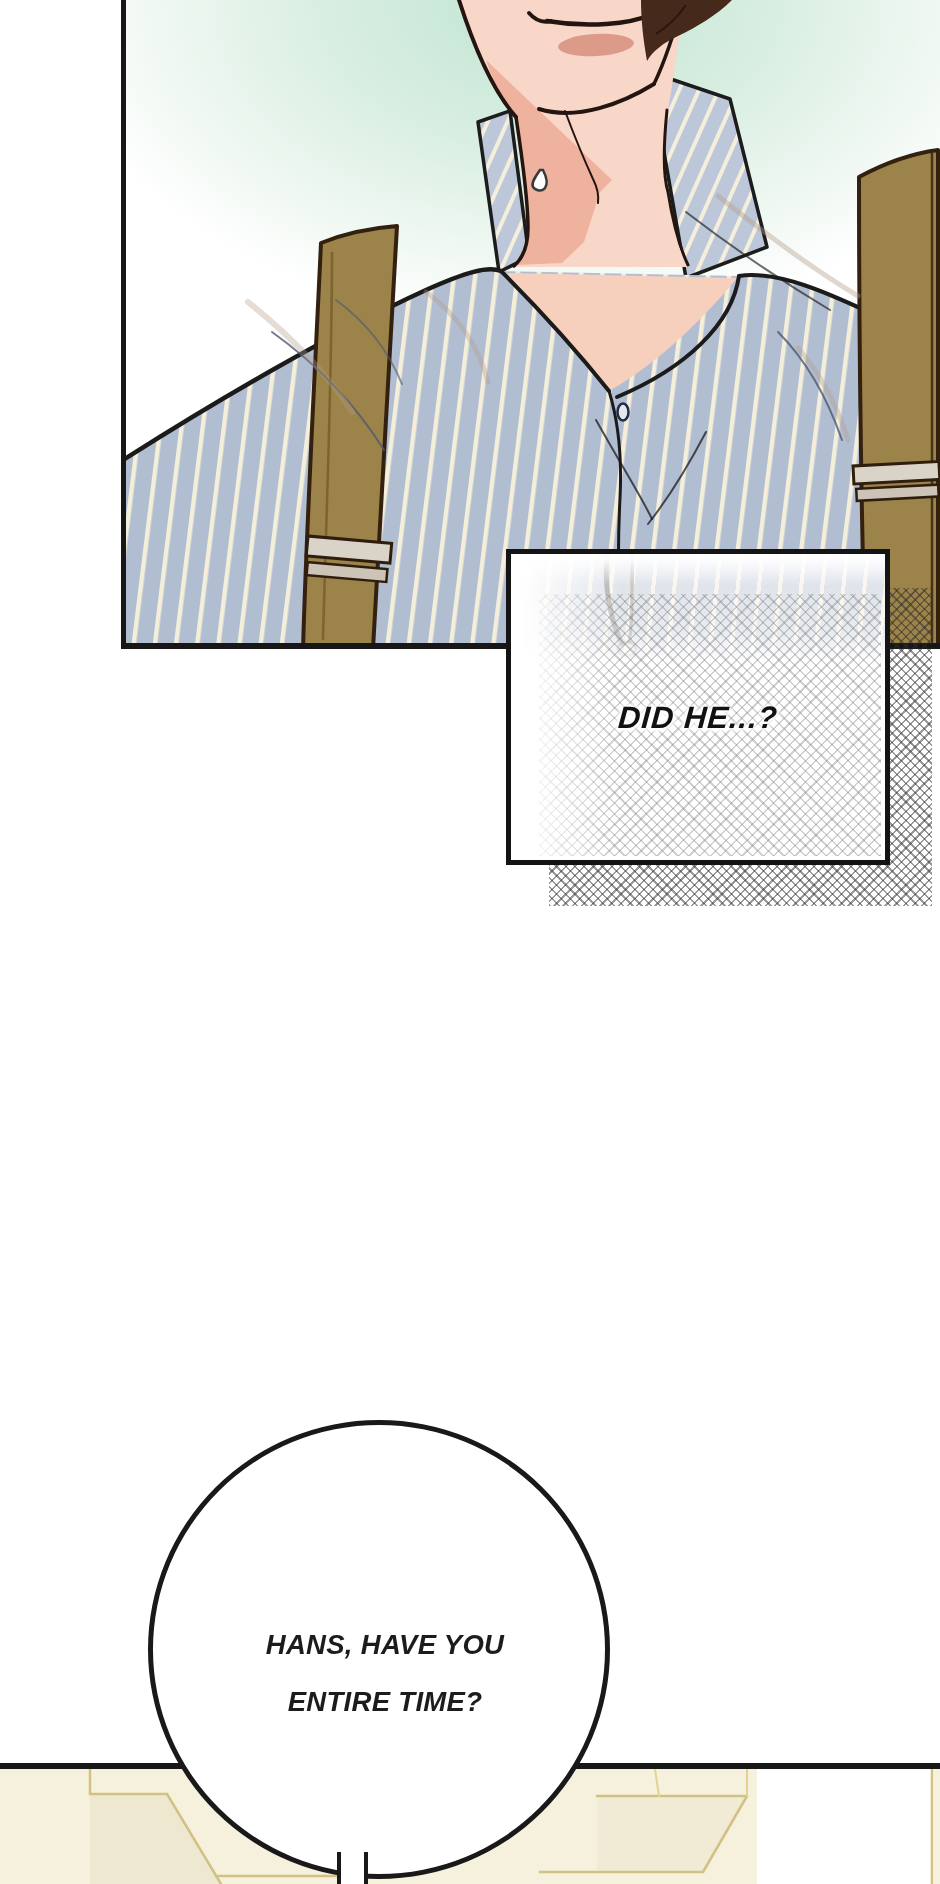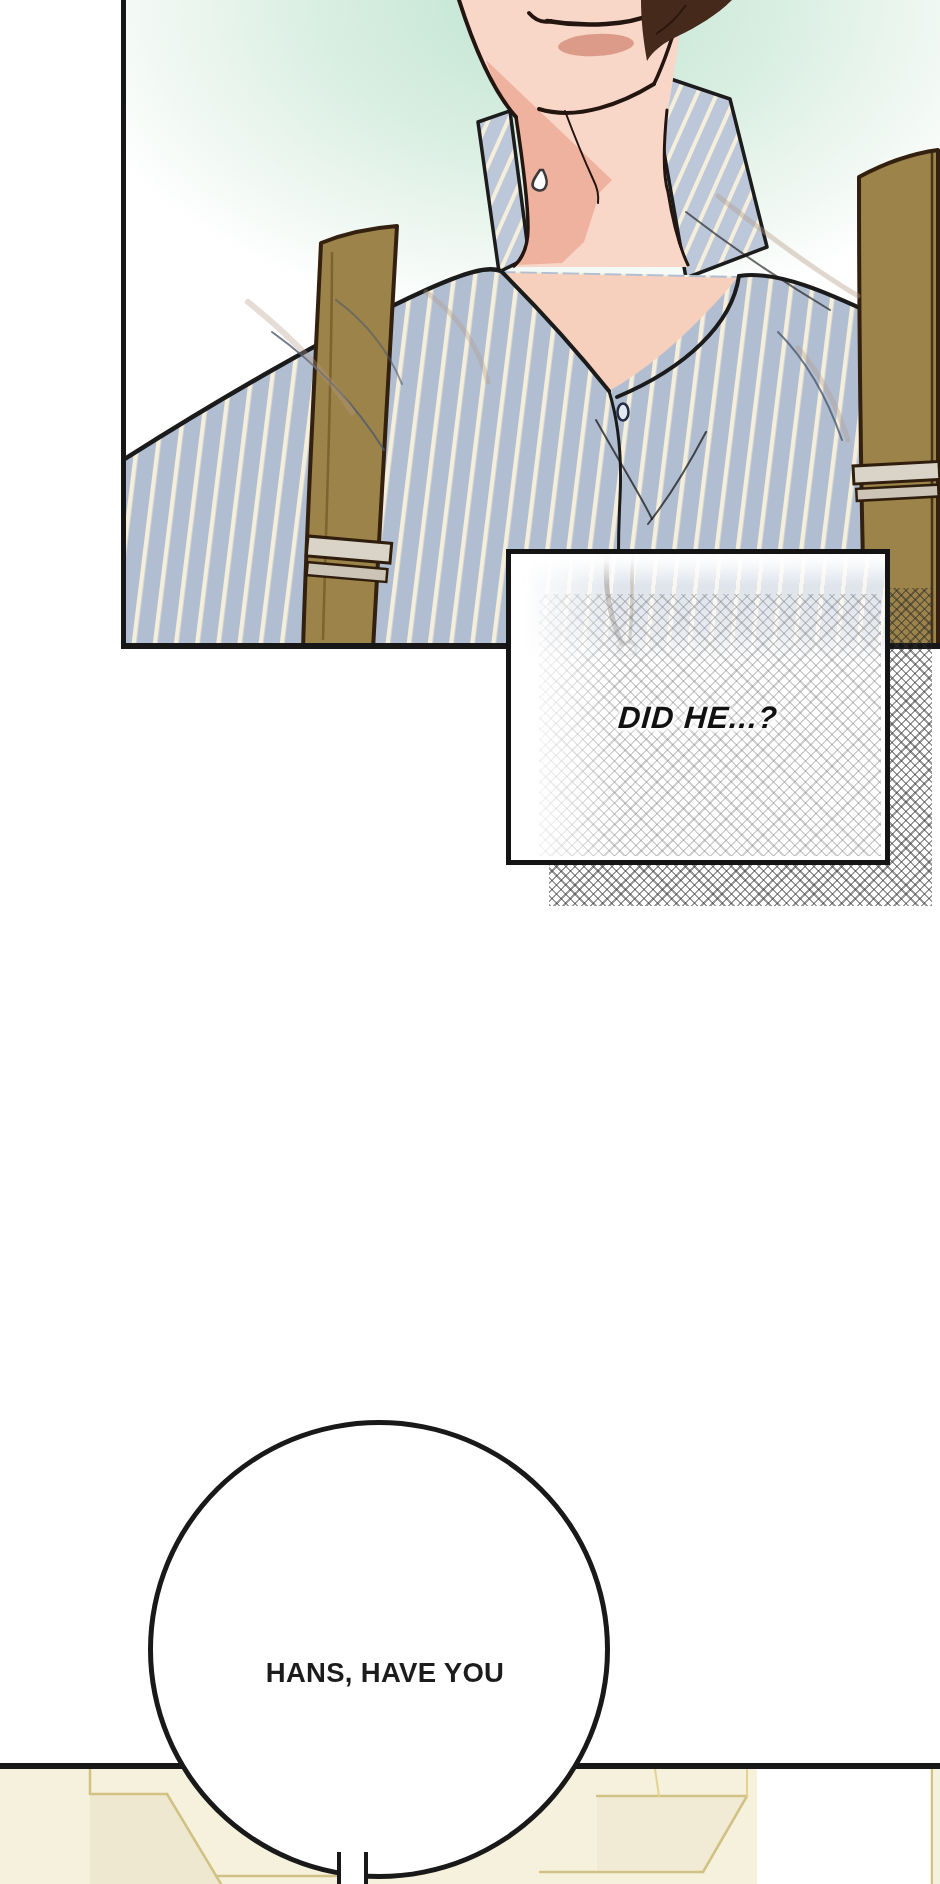--- a/index.html
+++ b/index.html
@@ -58,21 +58,21 @@
 
   
   .speech-bubble{
     left:148px;top:1420px;width:462px;height:459px;z-index:8;
     background:#fff;border:5px solid #191919;border-radius:50%;
     box-sizing:border-box;display:flex;flex-direction:column;
     justify-content:center;align-items:center;padding-top:46px;padding-left:12px;
   }
   .bubble-line{
     font-size:27.5px;font-weight:600;letter-spacing:.3px;color:#1c1c1c;
-    line-height:57px;white-space:nowrap;
+    line-height:57px;white-space:nowrap;font-style:italic;
   }
   .bubble-tail{
     left:337px;top:1852px;width:31px;height:32px;z-index:9;background:#fff;
     border-left:4.5px solid #191919;border-right:4.5px solid #191919;
     box-sizing:border-box;
   }
 
   
   .panel-bottom-border{left:0;top:1763px;width:940px;height:6px;background:#171717;z-index:2;}
   .panel-bottom{left:0;top:1769px;width:940px;height:115px;z-index:1;overflow:hidden;}
@@ -175,20 +175,21 @@
     <ellipse cx="116" cy="95" rx="9" ry="7" fill="none" stroke="rgba(70,55,48,.45)" stroke-width="3"></ellipse>
   </svg>
   <div class="ghost-fade"></div>
   <div class="hatch-light"></div>
   <div class="hatch-fadeL"></div>
   <div class="narration-text">DID HE...?</div>
 </div>
 
 <div class="abs speech-bubble">
   <div class="bubble-line">HANS, HAVE YOU</div>
+  <div class="bubble-line">ENTIRE TIME?</div>
 </div>
 
 <div class="abs panel-bottom-border"></div>
 <div class="abs panel-bottom">
   <svg width="940" height="115" viewBox="0 0 940 115">
     <rect x="0" y="0" width="757" height="115" fill="#f6f1dd"></rect>
     <rect x="757" y="0" width="177" height="115" fill="#ffffff"></rect>
     <rect x="934" y="0" width="6" height="115" fill="#f6f1dd"></rect>
     <path d="M 90,25 L 167,25 L 221,115 L 90,115 Z" fill="#eee8d1"></path>
     <path d="M 597,27 L 747,27 L 703,103 L 597,103 Z" fill="#f1ebd6"></path>

